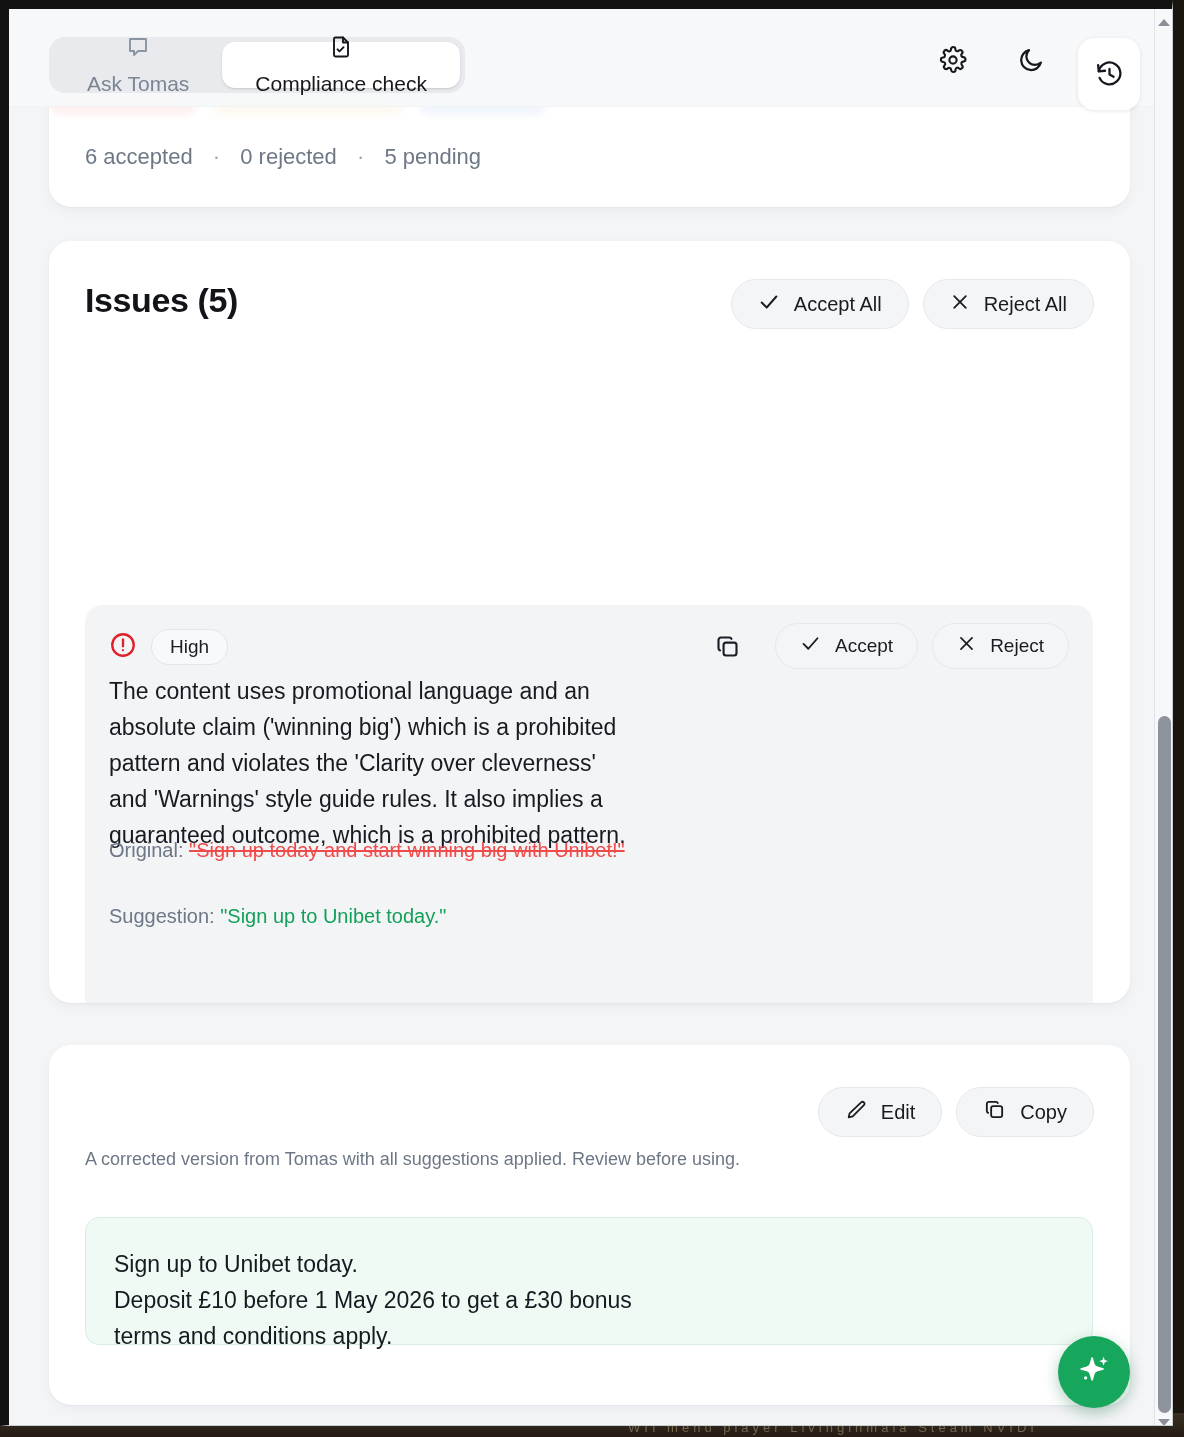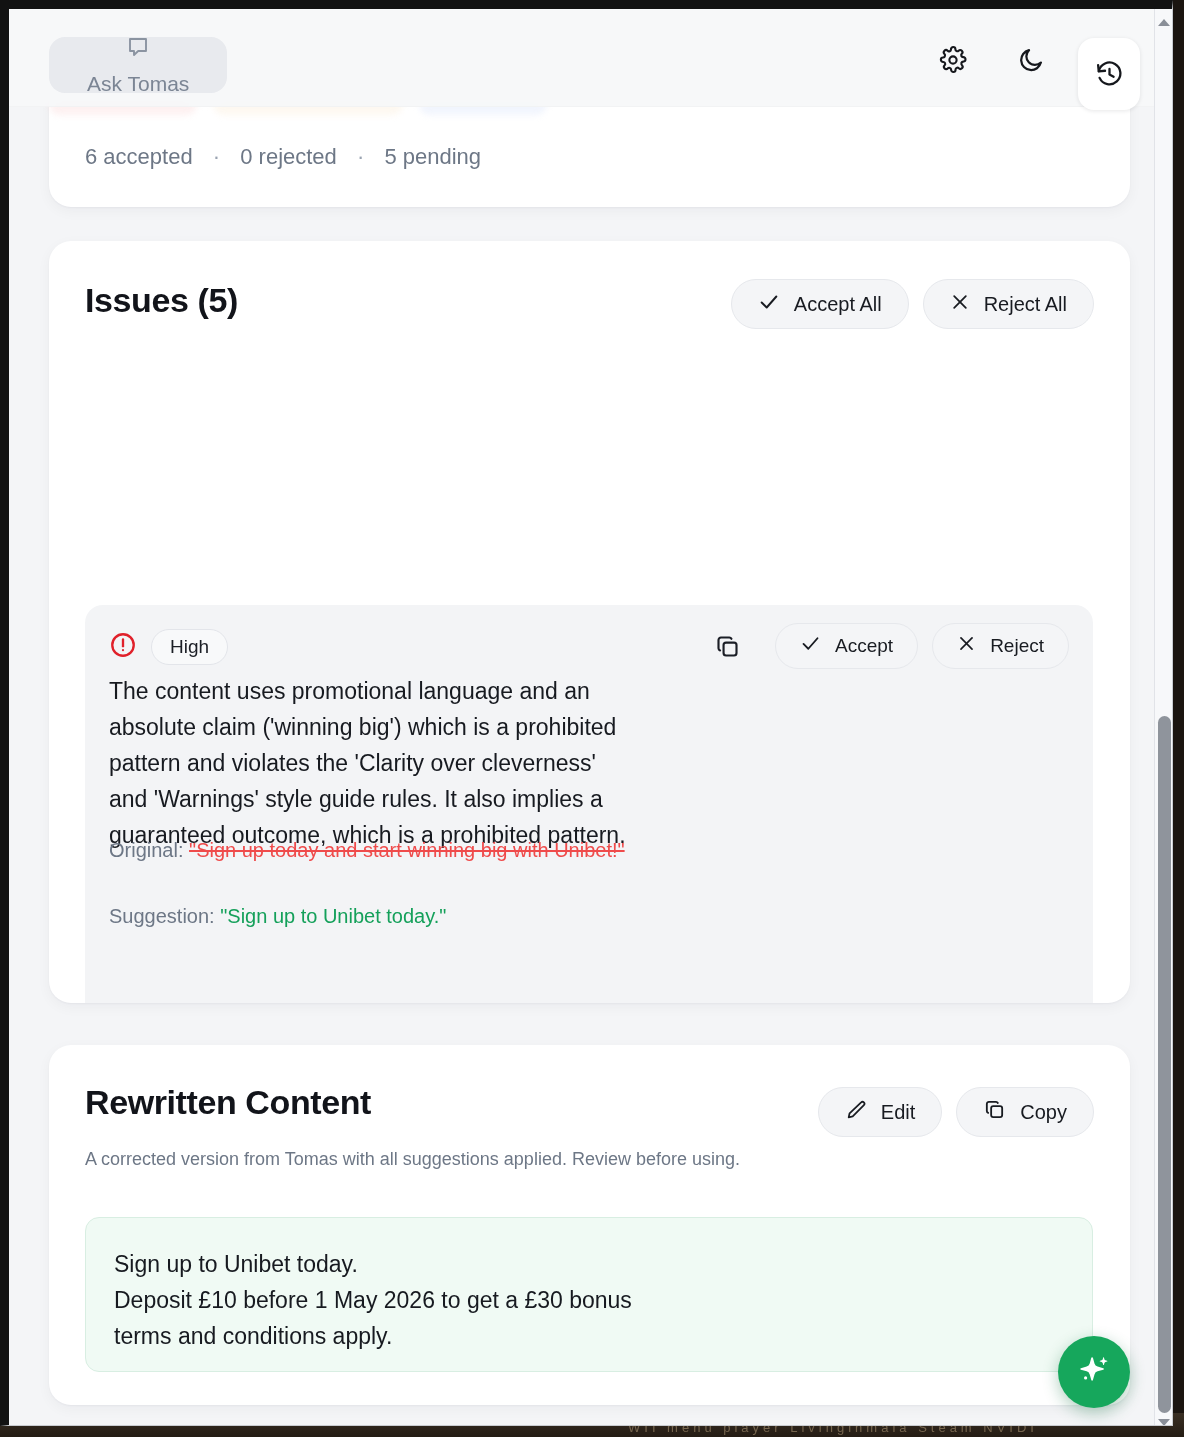--- a/index.html
+++ b/index.html
@@ -275,21 +275,21 @@
   }
   #rewrite-sub {
     position: absolute;
     left: 36px; top: 104px;
     font-size: 18px;
     color: #6d7786;
   }
   #rewrite-box {
     position: absolute;
     left: 36px; top: 172px;
-    width: 1008px; height: 155px;
+    width: 1008px; height: 128px;
     background: #f0faf4;
     border: 1px solid #d8eee2;
     border-radius: 14px;
     padding: 28px 28px;
     font-size: 23px;
     line-height: 36px;
     color: #171a20;
     white-space: pre-line;
   }
 
@@ -428,21 +428,20 @@
             </div>
             <div class="issue-diff sugg">
               <span>Suggestion:</span>
               <span class="sugg-text">"Sign up to Unibet today."</span>
             </div>
           </div>
 
         </div>
 
         <div class="card" id="rewrite-card">
-          <div id="rewrite-title">Rewritten Content</div>
           <div id="rewrite-actions">
             <button class="pill-btn">
               <span>
                 <svg width="22" height="22" viewBox="0 0 24 24" fill="none" stroke="#181b21" stroke-width="1.9" stroke-linecap="round" stroke-linejoin="round">
                     <path d="M17.6 3.8a2.1 2.1 0 0 1 3 3L8.4 19 4 20l1-4.4z"></path>
                   </svg>
               </span>
               <span>Edit</span>
             </button>
             <button class="pill-btn">
@@ -472,20 +471,30 @@
       <div id="topbar">
         <div id="tab-group">
           <button class="tab">
             <span>
               <svg width="24" height="24" viewBox="0 0 24 24" fill="none" stroke="#8b94a1" stroke-width="1.9" stroke-linecap="round" stroke-linejoin="round">
                   <path d="M20 4H4v12h4v4l4.2-4H20z"></path>
                 </svg>
             </span>
             <span>Ask Tomas</span>
           </button>
+          <button class="tab active">
+            <span>
+              <svg width="24" height="24" viewBox="0 0 24 24" fill="none" stroke="#16181d" stroke-width="1.9" stroke-linecap="round" stroke-linejoin="round">
+                  <path d="M14 2.5H6.5A1.5 1.5 0 0 0 5 4v16a1.5 1.5 0 0 0 1.5 1.5h11A1.5 1.5 0 0 0 19 20V7.5z"></path>
+                  <path d="M14 2.5V7.5H19"></path>
+                  <polyline points="8.5 14.3 10.5 16.3 14.6 12.2"></polyline>
+                </svg>
+            </span>
+            <span>Compliance check</span>
+          </button>
         </div>
 
         <button class="icon-btn" style="left:921px; top:28px;">
           <svg width="28" height="28" viewBox="0 0 24 24" fill="none" stroke="#16181d" stroke-width="1.8" stroke-linecap="round" stroke-linejoin="round">
               <circle cx="12" cy="12" r="3.1"></circle>
               <path d="M19.3 14.6a1.6 1.6 0 0 0 .32 1.77l.06.06a1.9 1.9 0 1 1-2.7 2.7l-.05-.06a1.6 1.6 0 0 0-1.77-.32 1.6 1.6 0 0 0-.97 1.47v.17a1.9 1.9 0 1 1-3.8 0v-.09a1.6 1.6 0 0 0-1.05-1.46 1.6 1.6 0 0 0-1.77.32l-.06.06a1.9 1.9 0 1 1-2.7-2.7l.06-.06a1.6 1.6 0 0 0 .32-1.77 1.6 1.6 0 0 0-1.47-.97H3.5a1.9 1.9 0 1 1 0-3.8h.09A1.6 1.6 0 0 0 5.05 8.6a1.6 1.6 0 0 0-.32-1.77l-.06-.06a1.9 1.9 0 1 1 2.7-2.7l.06.06a1.6 1.6 0 0 0 1.77.32h.08a1.6 1.6 0 0 0 .97-1.47V2.8a1.9 1.9 0 1 1 3.8 0v.09a1.6 1.6 0 0 0 .97 1.47 1.6 1.6 0 0 0 1.77-.32l.06-.06a1.9 1.9 0 1 1 2.7 2.7l-.06.06a1.6 1.6 0 0 0-.32 1.77v.08a1.6 1.6 0 0 0 1.47.97h.17a1.9 1.9 0 1 1 0 3.8h-.09a1.6 1.6 0 0 0-1.47.97z"></path>
             </svg>
         </button>
 
         <button class="icon-btn" style="left:999px; top:28px;">

